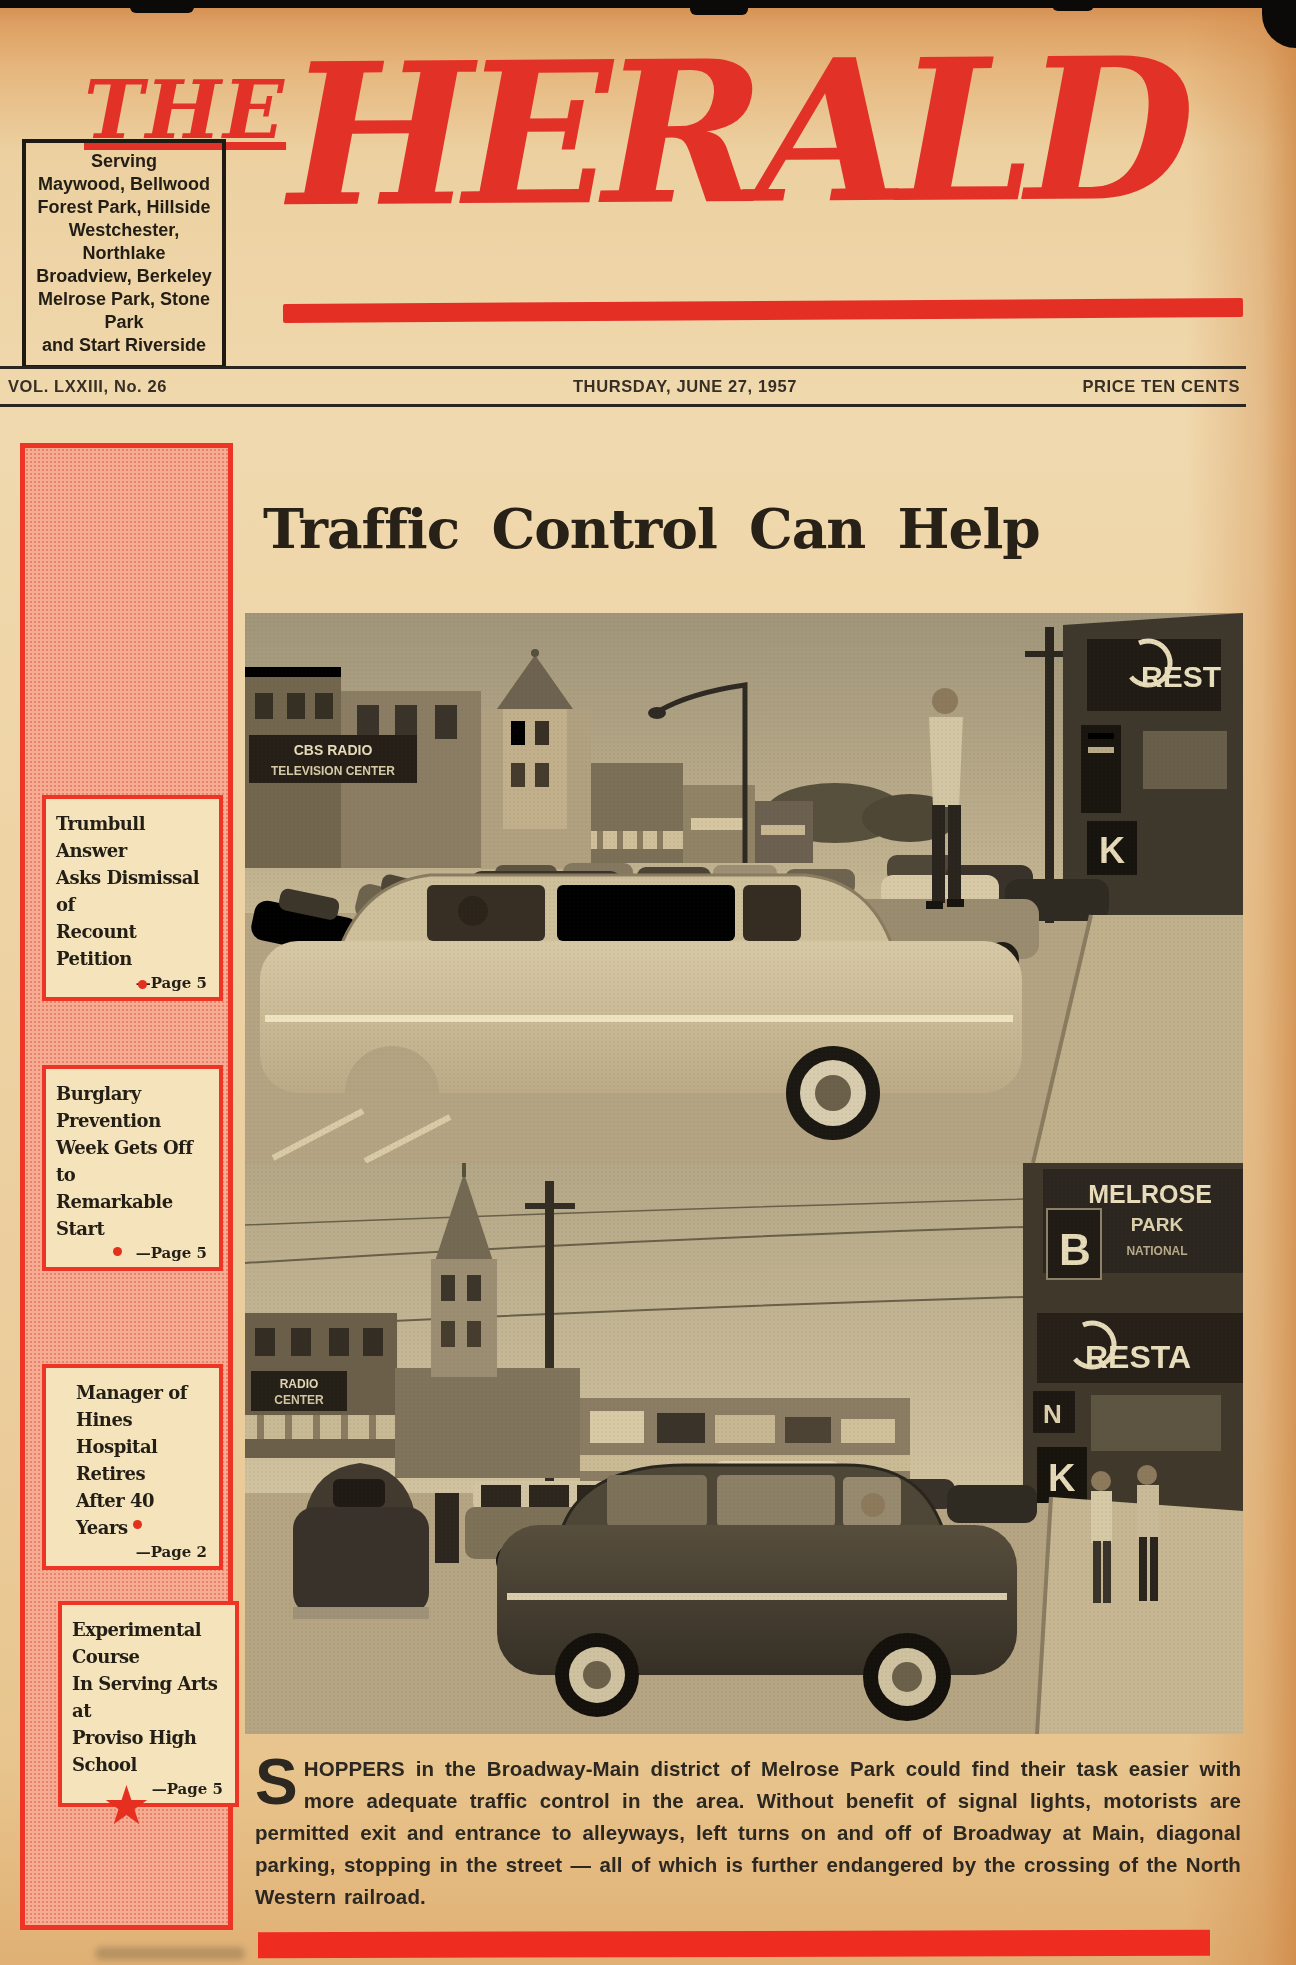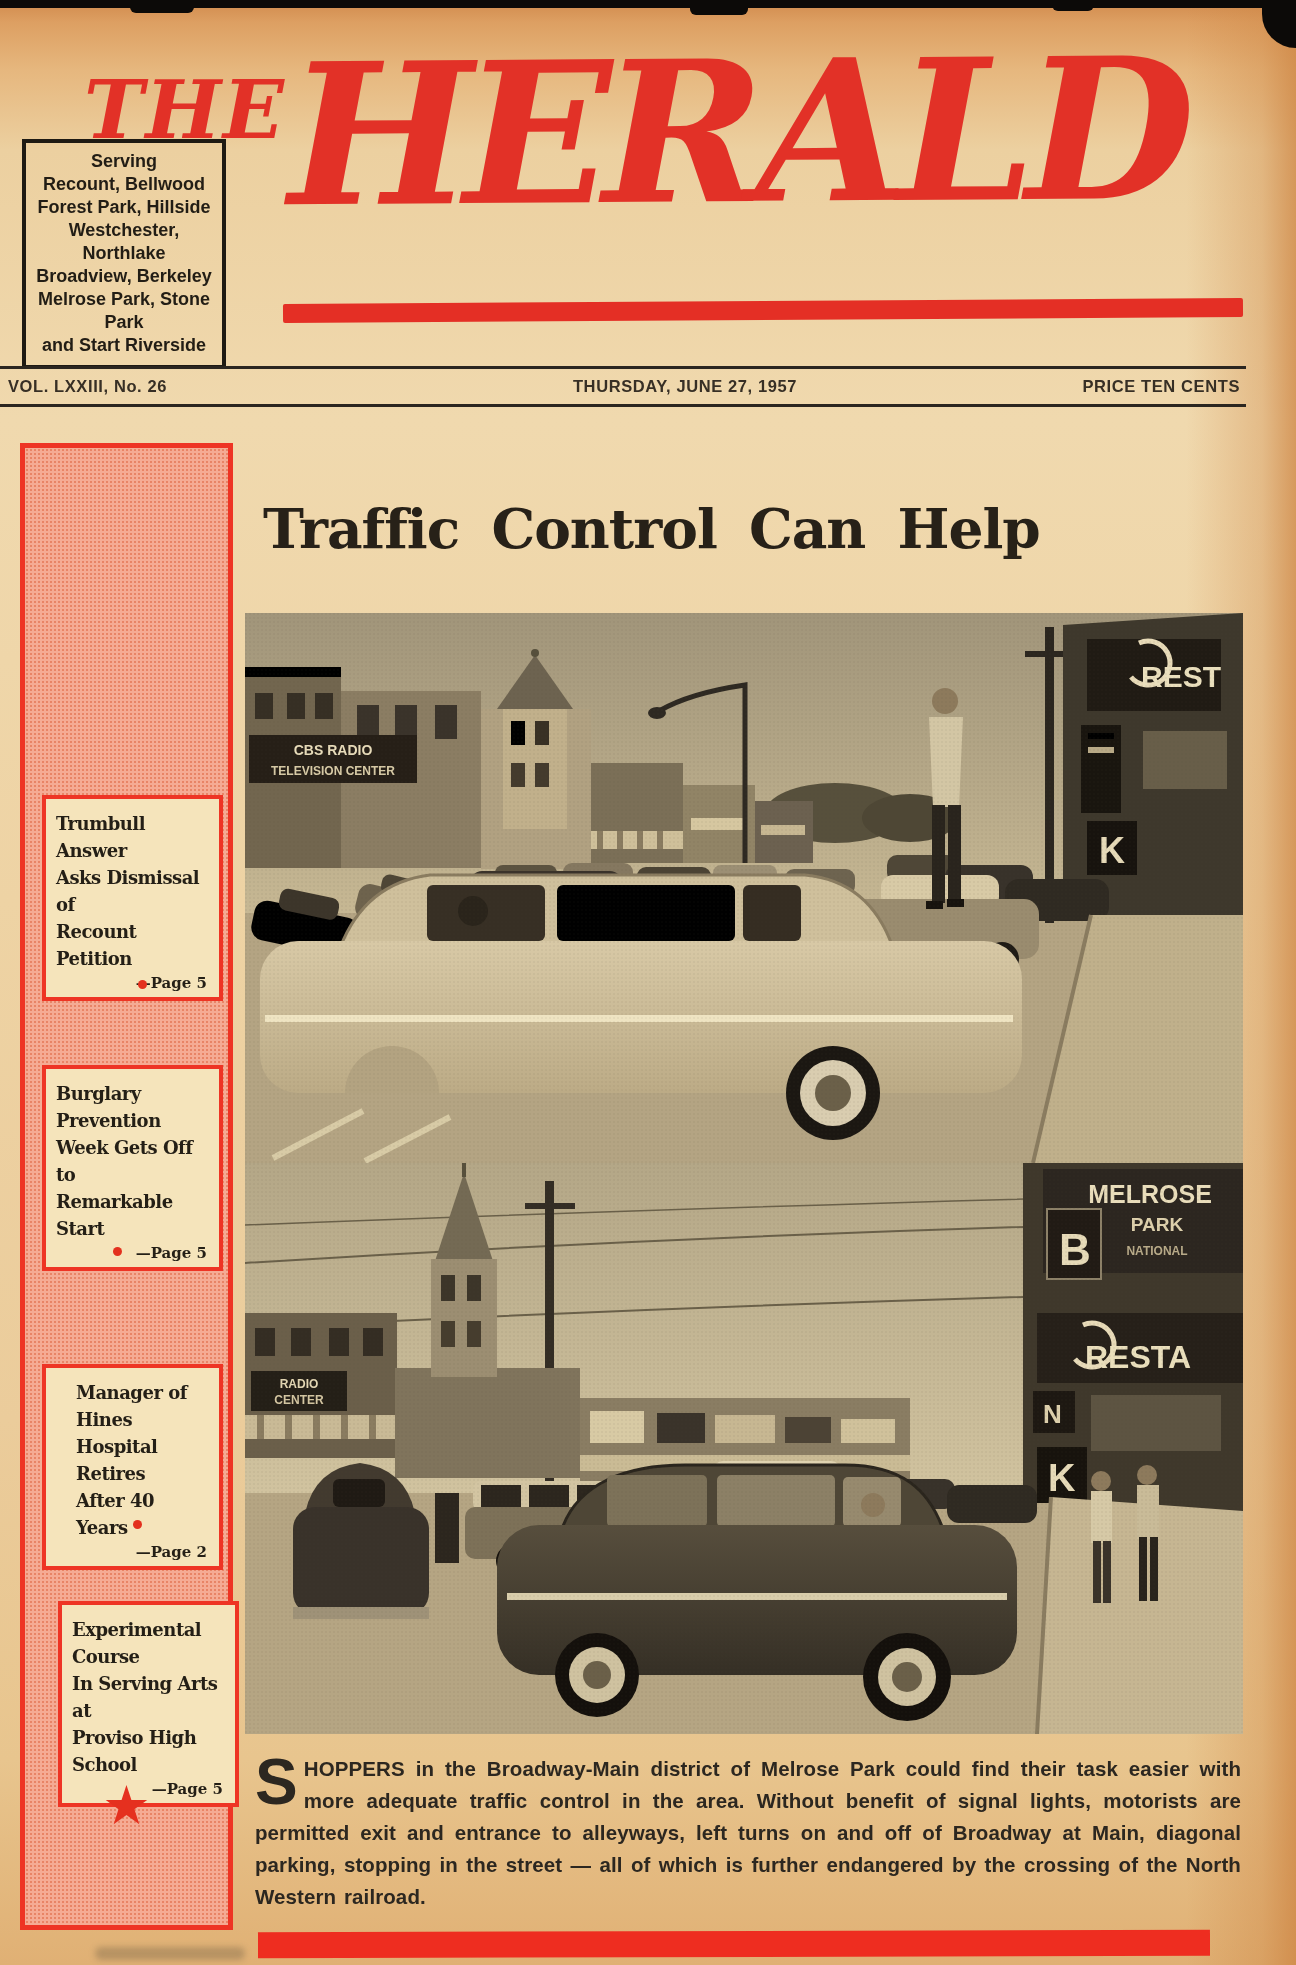--- a/index.html
+++ b/index.html
@@ -17,21 +17,21 @@
   
   .edge-top { position:absolute; left:0; top:0; width:1296px; height:8px; background:#0c0a08; }
   .edge-nub { position:absolute; background:#0c0a08; border-radius:0 0 6px 6px; }
   .corner-blob { position:absolute; right:0; top:0; width:34px; height:48px; background:#0c0a08; border-radius:0 0 0 38px; }
   .bottom-smudge { position:absolute; left:95px; top:1947px; width:150px; height:13px; background:rgba(92,80,58,.32); filter:blur(3px); border-radius:6px; }
 
   
   .kicker {
     position:absolute; left:84px; top:70px;
     font-family:"DejaVu Serif", serif; font-style:italic; font-weight:bold;
-    font-size:80px; line-height:1; color:#e23127; letter-spacing:2px;
+    font-size:80px; line-height:1; color:#e23127; letter-spacing:2px;text-decoration:underline;
   }
   .mast-title {
     position:absolute; left:288px; top:34px;
     font-family:"DejaVu Serif", serif; font-style:italic; font-weight:bold;
     font-size:196px; line-height:1; color:#e23127; letter-spacing:-10px;
     transform:rotate(-.4deg);
   }
   .mast-rule { position:absolute; left:283px; top:301px; width:960px; height:19px; background:#e42f25; transform:rotate(-.35deg); border-radius:2px; }
   .serving-box {
     position:absolute; left:22px; top:139px; width:204px;
@@ -115,21 +115,21 @@
   <div class="edge-nub" style="left:1052px;top:0;width:42px;height:11px;"></div>
   <div class="corner-blob"></div>
   <div class="bottom-smudge"></div>
 
   <div class="kicker">THE</div>
   <div class="mast-title">HERALD</div>
   <div class="mast-rule"></div>
 
   <div class="serving-box">
     <div>Serving</div>
-    <div>Recount, Bellwood</div>
+    <div>Maywood, Bellwood</div>
     <div>Forest Park, Hillside</div>
     <div>Westchester, Northlake</div>
     <div>Broadview, Berkeley</div>
     <div>Melrose Park, Stone Park</div>
     <div>and Start Riverside</div>
   </div>
 
   <div class="rule rule-a"></div>
   <div class="dateline">
     <span class="dl-vol">VOL. LXXIII, No. 26</span>

